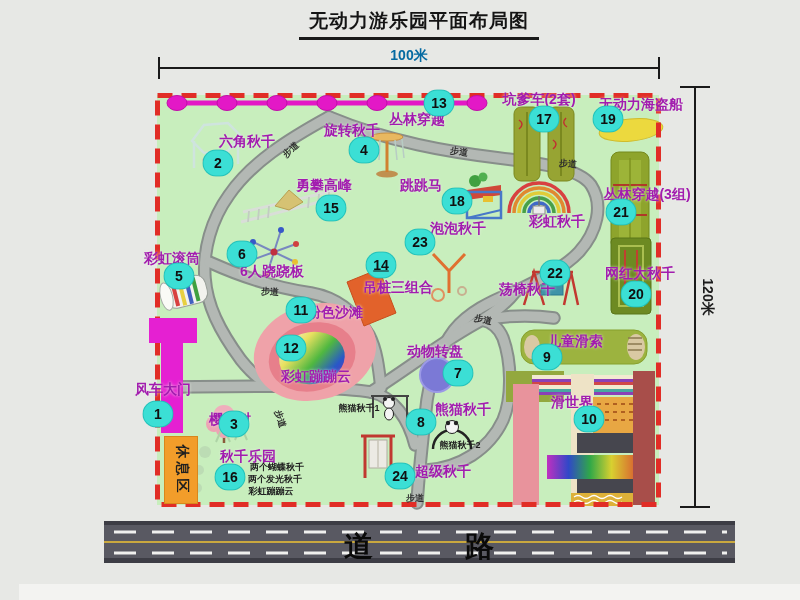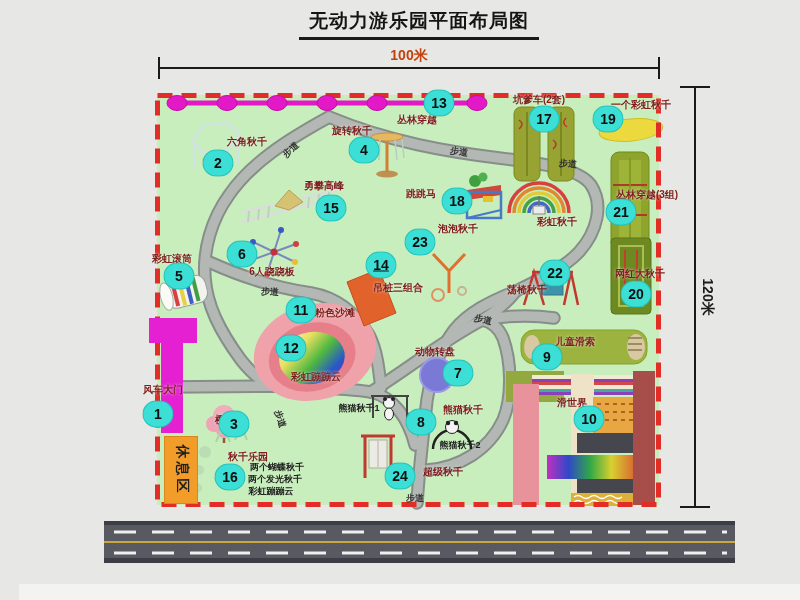--- a/index.html
+++ b/index.html
@@ -3,23 +3,23 @@
 <meta charset="utf-8">
 <style>
   html,body{margin:0;padding:0;}
   body{width:800px;height:600px;position:relative;overflow:hidden;
        background:#e7e8e5;font-family:"Liberation Sans","DejaVu Sans",sans-serif;}
   #stage{position:absolute;left:0;top:0;width:719px;height:600px;margin-left:19px;}
   svg{position:absolute;left:0;top:0;}
   .abs{position:absolute;white-space:nowrap;}
   #title{left:400px;top:8px;transform:translateX(-50%);font-size:19px;font-weight:bold;
          color:#141414;border-bottom:3px solid #1a1a1a;padding:0 10px 3px;letter-spacing:1px;}
-  #dim-w{left:390px;top:47px;transform:translateX(-50%);font-size:14px;font-weight:bold;color:#c2410c;}
+  #dim-w{left:390px;top:47px;transform:translateX(-50%);font-size:14px;font-weight:bold;color:#0369a1;}
   #dim-h{left:688px;top:297px;transform:translate(-50%,-50%) rotate(90deg);font-size:14px;font-weight:bold;color:#1a1a1a;}
-  .lbl{position:absolute;transform:translate(-50%,-50%);font-size:10px;font-weight:bold;color:#7f1d1d;
+  .lbl{position:absolute;transform:translate(-50%,-50%);font-size:14px;font-weight:bold;color:#a21caf;
        white-space:nowrap;z-index:4;text-shadow:0 0 3px rgba(235,245,230,.85);}
   .badge{position:absolute;transform:translate(-50%,-50%);min-width:25px;height:25px;line-height:25px;
        padding:0 2px;border-radius:14px;background:#3bdfd5;border:1px solid rgba(0,150,145,.4);
        color:#072;color:#101010;font-size:14px;font-weight:bold;text-align:center;z-index:5;}
   .sub{position:absolute;transform:translate(-50%,-50%);font-size:9px;font-weight:bold;color:#202020;
        white-space:nowrap;z-index:4;}
   .walk{position:absolute;font-size:9px;font-weight:bold;color:#2e2e2e;white-space:nowrap;z-index:4;}
   #rest-area{left:145px;top:436px;width:32px;height:66px;background:#f29d2a;border:1px solid #d8871c;
        z-index:3;display:flex;align-items:center;justify-content:center;}
   #rest-area span{transform:rotate(90deg);font-size:14px;font-weight:bold;color:#202020;letter-spacing:3px;white-space:nowrap;}
@@ -307,20 +307,21 @@
     <line x1="95" y1="532" x2="708" y2="532" stroke="#f0f0ee" stroke-width="3" stroke-dasharray="22 16"></line>
     <line x1="95" y1="553" x2="708" y2="553" stroke="#f0f0ee" stroke-width="3" stroke-dasharray="22 16"></line>
     <line x1="85" y1="542" x2="716" y2="542" stroke="#c9a83f" stroke-width="2"></line>
     <rect x="0" y="584" width="800" height="16" fill="#f3f3f1"></rect>
   </g>
 </svg>
 
 <div id="title" class="abs">无动力游乐园平面布局图</div>
 <div id="dim-w" class="abs">100米</div>
 <div id="dim-h" class="abs">120米</div>
+<div id="road-label" class="abs">道 路</div>
 <div id="rest-area" class="abs">
       <span>休息区</span>
     </div>
 
 <div id="overlay">
       <div class="lbl" style="left: 144px; top: 390px;">风车大门</div>
       <div class="badge" style="left: 139px; top: 414px;">1</div>
       <div class="lbl" style="left: 228px; top: 142px;">六角秋千</div>
       <div class="badge" style="left: 199px; top: 163px;">2</div>
       <div class="lbl" style="left: 211px; top: 420px;">樱花树</div>
@@ -346,23 +347,23 @@
       <div class="lbl" style="left: 398px; top: 120px;">丛林穿越</div>
       <div class="badge" style="left: 420px; top: 103px;">13</div>
       <div class="lbl" style="left: 379px; top: 288px;">吊桩三组合</div>
       <div class="badge" style="left: 362px; top: 265px; text-decoration: underline;">14</div>
       <div class="lbl" style="left: 305px; top: 186px;">勇攀高峰</div>
       <div class="badge" style="left: 312px; top: 208px;">15</div>
       <div class="lbl" style="left: 229px; top: 457px;">秋千乐园</div>
       <div class="badge" style="left: 211px; top: 477px;">16</div>
       <div class="lbl" style="left: 520px; top: 100px;">坑爹车(2套)</div>
       <div class="badge" style="left: 525px; top: 119px;">17</div>
-      <div class="lbl" style="left: 402px; top: 194px;">跳跳马</div>
+      <div class="lbl" style="left: 402px; top: 186px;">跳跳马</div>
       <div class="badge" style="left: 438px; top: 201px;">18</div>
-      <div class="lbl" style="left: 622px; top: 105px;">一个彩虹秋千</div>
+      <div class="lbl" style="left: 622px; top: 105px;">无动力海盗船</div>
       <div class="badge" style="left: 589px; top: 119px;">19</div>
       <div class="lbl" style="left: 621px; top: 274px;">网红大秋千</div>
       <div class="badge" style="left: 617px; top: 294px;">20</div>
       <div class="lbl" style="left: 628px; top: 195px;">丛林穿越(3组)</div>
       <div class="badge" style="left: 602px; top: 212px;">21</div>
       <div class="lbl" style="left: 508px; top: 290px;">荡椅秋千</div>
       <div class="badge" style="left: 536px; top: 273px;">22</div>
       <div class="lbl" style="left: 439px; top: 229px;">泡泡秋千</div>
       <div class="badge" style="left: 401px; top: 242px;">23</div>
       <div class="lbl" style="left: 424px; top: 472px;">超级秋千</div>

